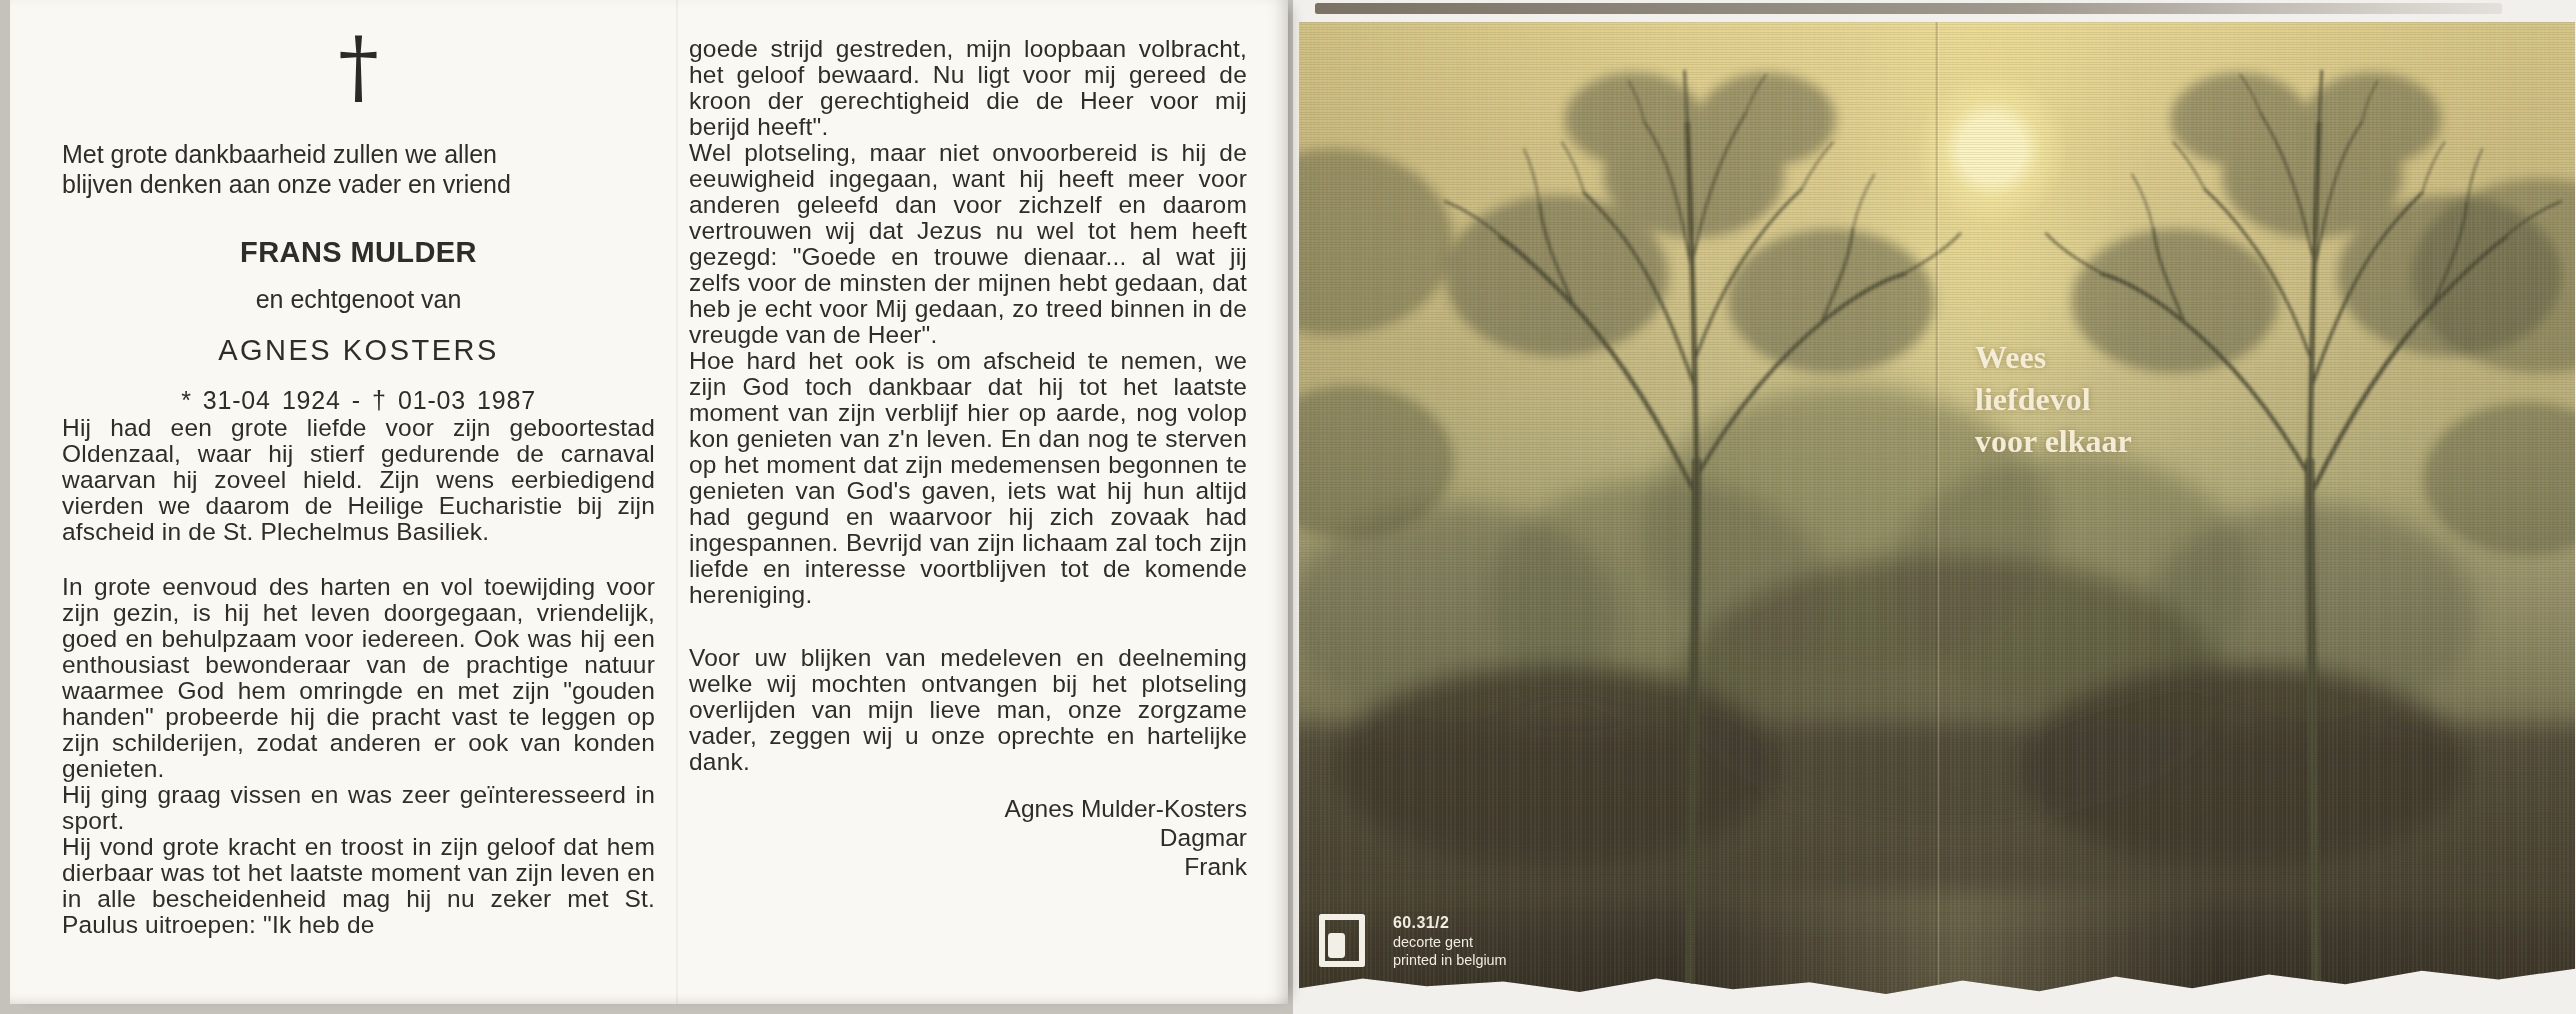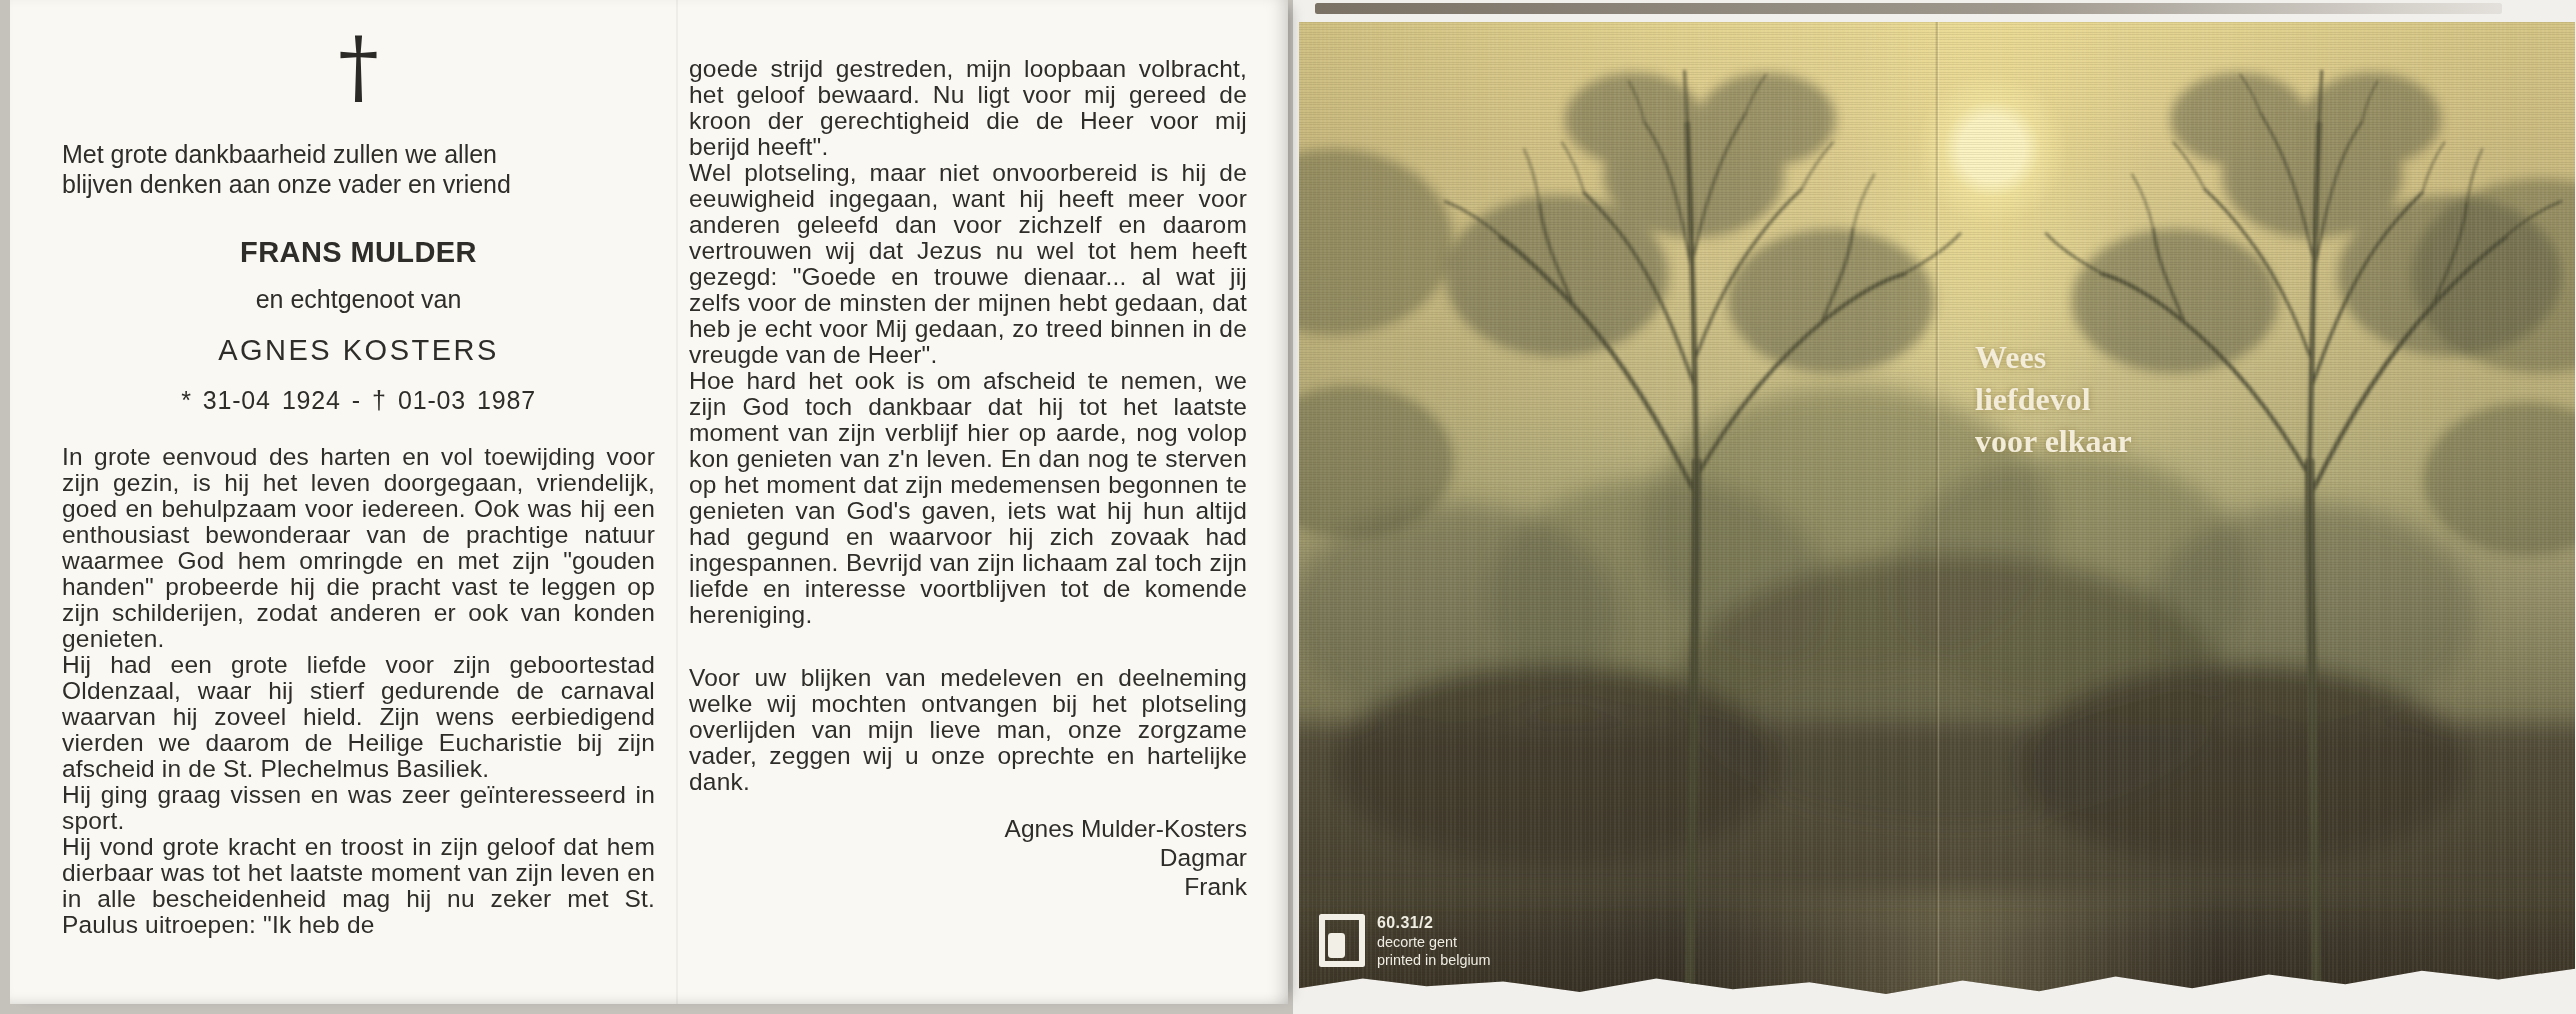--- a/index.html
+++ b/index.html
@@ -9,21 +9,21 @@
 
   
   .card{position:absolute;left:10px;top:0;width:1278px;height:1004px;background:#faf8f3;
         box-shadow:inset -13.5px 0 18.6px -10px rgba(0,0,0,.20),
                    inset 0 -8.5px 12px -6.8px rgba(0,0,0,.10),
                    8.5px 0 13.5px -6.8px rgba(0,0,0,.28);}
   .card::after{content:"";position:absolute;left:666px;top:0;width:1.7px;height:100%;
                background:rgba(0,0,0,.045);}
   .col{position:absolute;color:#2f2d29;}
   .col1{left:52px;top:0;width:593px;}
-  .col2{left:679px;top:56px;width:558px;}
+  .col2{left:679px;top:36px;width:558px;}
   .cross{margin-top:22px;text-align:center;font-family:"DejaVu Serif",serif;
          font-size:81px;line-height:88px;color:#2c2a27;}
   .intro{margin:29px 0 0;text-align:left;font-size:25px;line-height:30px;white-space:pre-line;}
   .deceased{margin:37px 0 0;text-align:center;font-size:29px;font-weight:700;letter-spacing:0.4px;}
   .relation{margin:16px 0 0;text-align:center;font-size:25px;font-weight:400;}
   .spouse{margin:20px 0 0;text-align:center;font-size:29px;font-weight:400;letter-spacing:2.5px;}
   .dates{margin:18.6px 0 0;text-align:center;font-size:25px;letter-spacing:0.8px;word-spacing:3.4px;}
   .body{margin:0;font-size:24.5px;line-height:26px;text-align:justify;letter-spacing:0.2px;}
   .lead{margin-top:29px;}
   .gap{margin-top:37px;}
@@ -47,41 +47,41 @@
         background:repeating-linear-gradient(180deg, rgba(50,40,20,.09) 0 0.8px, rgba(50,40,20,0) 0.8px 2.5px),
                    repeating-linear-gradient(90deg, rgba(255,255,235,.05) 0 1.7px, rgba(255,255,235,0) 1.7px 4.2px);}
   .fold{position:absolute;left:636px;top:0;width:5px;height:100%;
         background:linear-gradient(90deg, rgba(80,65,35,0), rgba(80,65,35,.30) 40%, rgba(255,250,220,.20) 70%, rgba(80,65,35,0));}
   .overlay-quote{position:absolute;left:676px;top:314px;white-space:pre-line;
         font-family:"Liberation Serif",serif;font-weight:700;font-size:32px;line-height:42px;
         color:#f2ecd9;text-shadow:0 0 6.8px rgba(120,100,40,.45);}
   .printer{position:absolute;left:20px;top:892px;display:flex;align-items:flex-start;}
   .printer-logo{position:relative;width:34px;height:41px;border:6px solid #f2efe6;border-radius:2.5px;}
   .pl-inner{position:absolute;left:3.4px;bottom:3.4px;width:17px;height:25px;background:#f2efe6;border-radius:3.4px;}
-  .printer-text{margin-left:12px;color:#efece2;}
+  .printer-text{margin-left:28px;color:#efece2;}
   .pcode{font-weight:700;font-size:16px;line-height:18.6px;letter-spacing:0.4px;}
   .pline{font-size:14.4px;line-height:18px;}
 </style>
 </head>
 <body>
 
 <div class="scan">
 
   <div class="card">
 
     <div class="col col1">
       <div class="cross">†</div>
       <p class="intro">Met grote dankbaarheid zullen we allen
 blijven denken aan onze vader en vriend</p>
       <h1 class="deceased">FRANS MULDER</h1>
       <p class="relation">en echtgenoot van</p>
       <h2 class="spouse">AGNES KOSTERS</h2>
       <p class="dates">* 31-04 1924 - † 01-03 1987</p>
+      <p class="body">Hij had een grote liefde voor zijn geboortestad Oldenzaal, waar hij stierf gedurende de carnaval waarvan hij zoveel hield. Zijn wens eerbiedigend vierden we daarom de Heilige Eucharistie bij zijn afscheid in de St. Plechelmus Basiliek.</p>
       <p class="body lead">In grote eenvoud des harten en vol toewijding voor zijn gezin, is hij het leven doorgegaan, vriendelijk, goed en behulpzaam voor iedereen. Ook was hij een enthousiast bewonderaar van de prachtige natuur waarmee God hem omringde en met zijn "gouden handen" probeerde hij die pracht vast te leggen op zijn schilderijen, zodat anderen er ook van konden genieten.</p>
-      <p class="body">Hij had een grote liefde voor zijn geboortestad Oldenzaal, waar hij stierf gedurende de carnaval waarvan hij zoveel hield. Zijn wens eerbiedigend vierden we daarom de Heilige Eucharistie bij zijn afscheid in de St. Plechelmus Basiliek.</p>
       <p class="body">Hij ging graag vissen en was zeer geïnteresseerd in sport.</p>
       <p class="body">Hij vond grote kracht en troost in zijn geloof dat hem dierbaar was tot het laatste moment van zijn leven en in alle bescheidenheid mag hij nu zeker met St. Paulus uitroepen: "Ik heb de</p>
     </div>
 
     <div class="col col2">
       <p class="body">goede strijd gestreden, mijn loopbaan volbracht, het geloof bewaard. Nu ligt voor mij gereed de kroon der gerechtigheid die de Heer voor mij berijd heeft".</p>
       <p class="body">Wel plotseling, maar niet onvoorbereid is hij de eeuwigheid ingegaan, want hij heeft meer voor anderen geleefd dan voor zichzelf en daarom vertrouwen wij dat Jezus nu wel tot hem heeft gezegd: "Goede en trouwe dienaar... al wat jij zelfs voor de minsten der mijnen hebt gedaan, dat heb je echt voor Mij gedaan, zo treed binnen in de vreugde van de Heer".</p>
       <p class="body">Hoe hard het ook is om afscheid te nemen, we zijn God toch dankbaar dat hij tot het laatste moment van zijn verblijf hier op aarde, nog volop kon genieten van z'n leven. En dan nog te sterven op het moment dat zijn medemensen begonnen te genieten van God's gaven, iets wat hij hun altijd had gegund en waarvoor hij zich zovaak had ingespannen. Bevrijd van zijn lichaam zal toch zijn liefde en interesse voortblijven tot de komende hereniging.</p>
       <p class="body gap">Voor uw blijken van medeleven en deelneming welke wij mochten ontvangen bij het plotseling overlijden van mijn lieve man, onze zorgzame vader, zeggen wij u onze oprechte en hartelijke dank.</p>
       <div class="signature">

